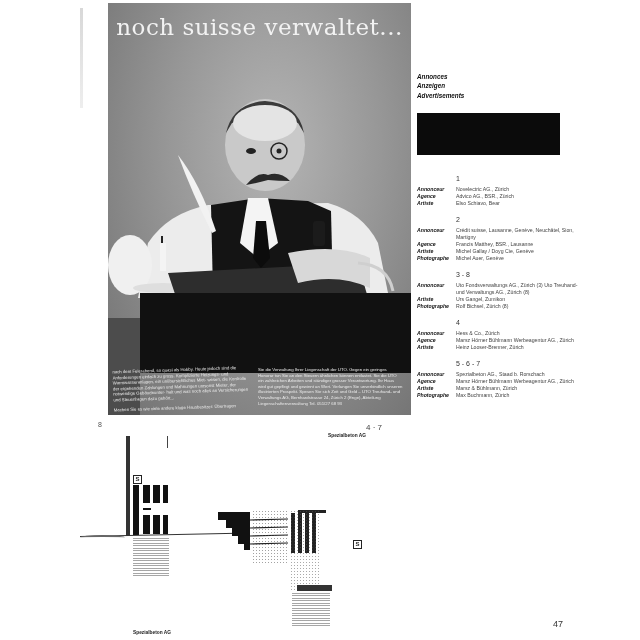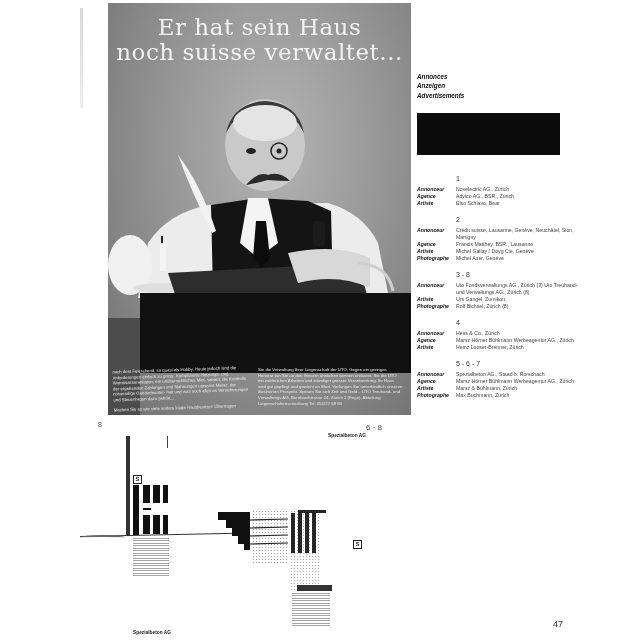--- a/index.html
+++ b/index.html
@@ -48,21 +48,20 @@
   .noise { background-image: radial-gradient(#555 0.6px, transparent 0.8px); background-size:3px 3px; }
   .textcol { background-image: repeating-linear-gradient(#888 0 1px, transparent 1px 2.5px); opacity:0.75; }
 </style>
 </head>
 <body>
 
 <div class="abs edge-line"></div>
 
 <div class="abs ad">
   <div class="headline">
-    <div>Er hat sein Haus</div>
     <div>noch suisse verwaltet...</div>
   </div>
 
   <div class="floor"></div>
 
   <svg class="photo" viewBox="0 0 303 270" xmlns="http://www.w3.org/2000/svg">
 
     <path d="M40 150 Q60 120 100 112 L220 110 Q255 120 270 150 L280 200 L30 205 Z" fill="#ececec"></path>
     <ellipse cx="22" cy="172" rx="22" ry="30" fill="#f0f0f0"></ellipse>
 
@@ -191,21 +190,21 @@
         <span class="lbl">Artiste</span>
         <span class="val">Marsz &amp; Bühlmann, Zürich</span>
       </div>
     <div class="row">
         <span class="lbl">Photographe</span>
         <span class="val">Max Buchmann, Zürich</span>
       </div>
   </div>
 </div>
 
-<div class="abs page-num-mid">6 · 8</div>
+<div class="abs page-num-mid">4 · 7</div>
 <div class="abs brand-top">Spezialbeton AG</div>
 <div class="abs vbar"></div>
 <div class="abs tick"></div>
 
 <div class="abs sq-logo" style="left:133px;top:475px">S</div>
 
 <div class="abs bldg">
   <div class="col" style="left:0;top:0;width:6px;height:50px"></div>
   <div class="col" style="left:10px;top:0;width:7px;height:18px"></div>
   <div class="col" style="left:20px;top:0;width:7px;height:18px"></div>

